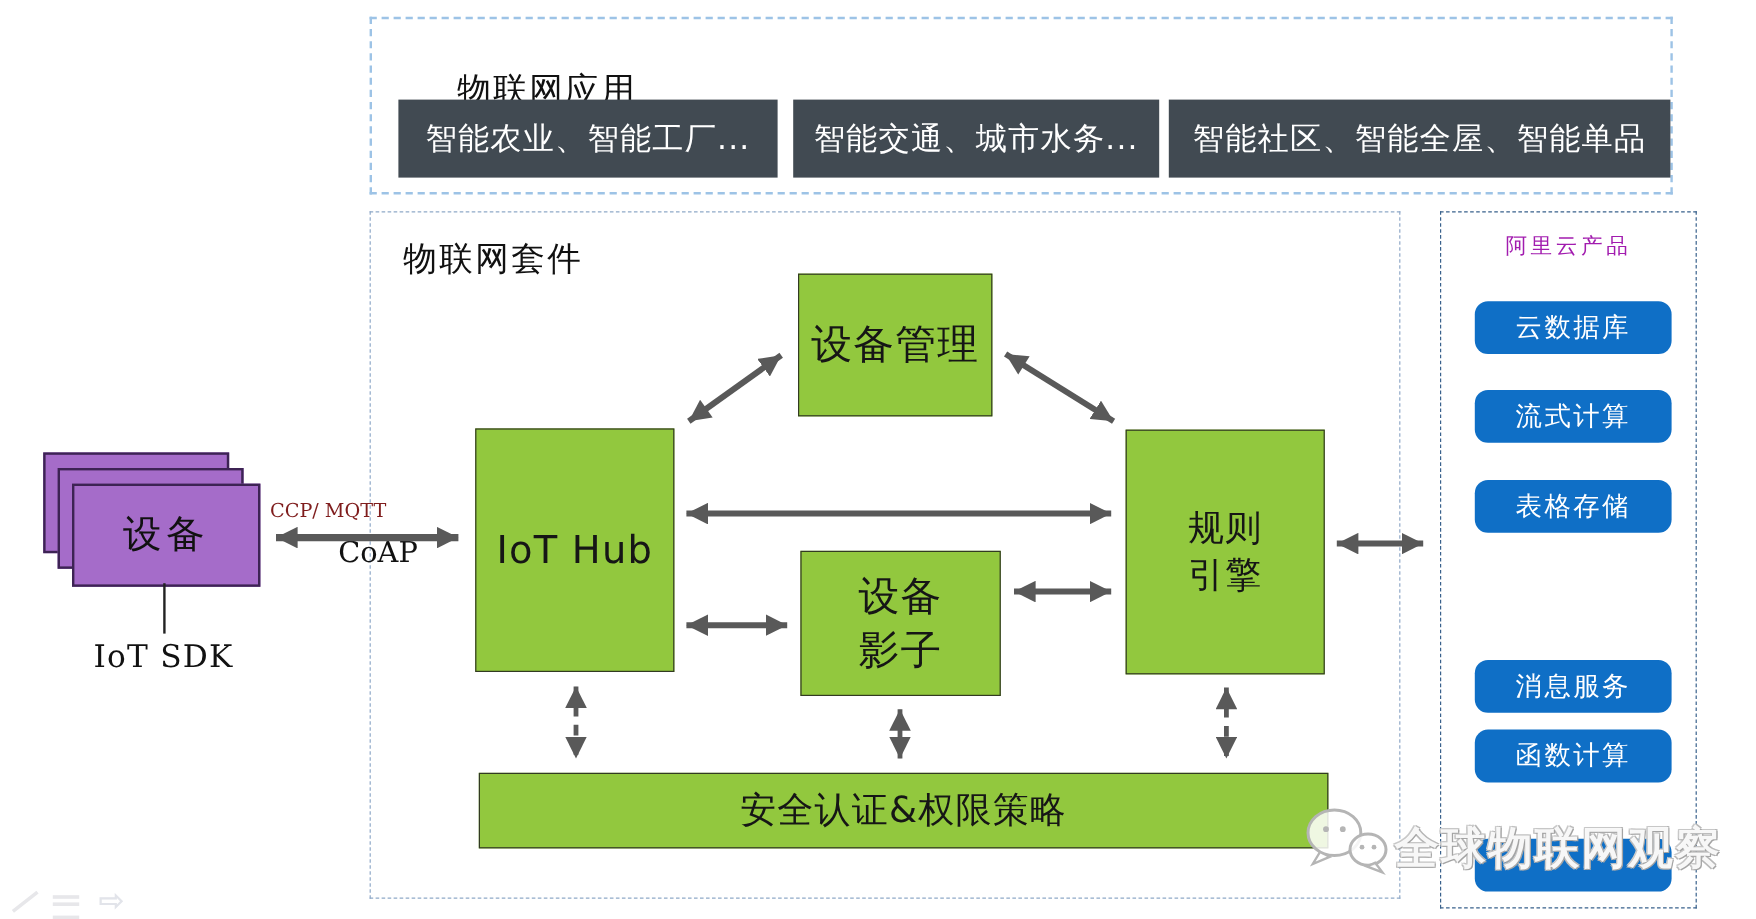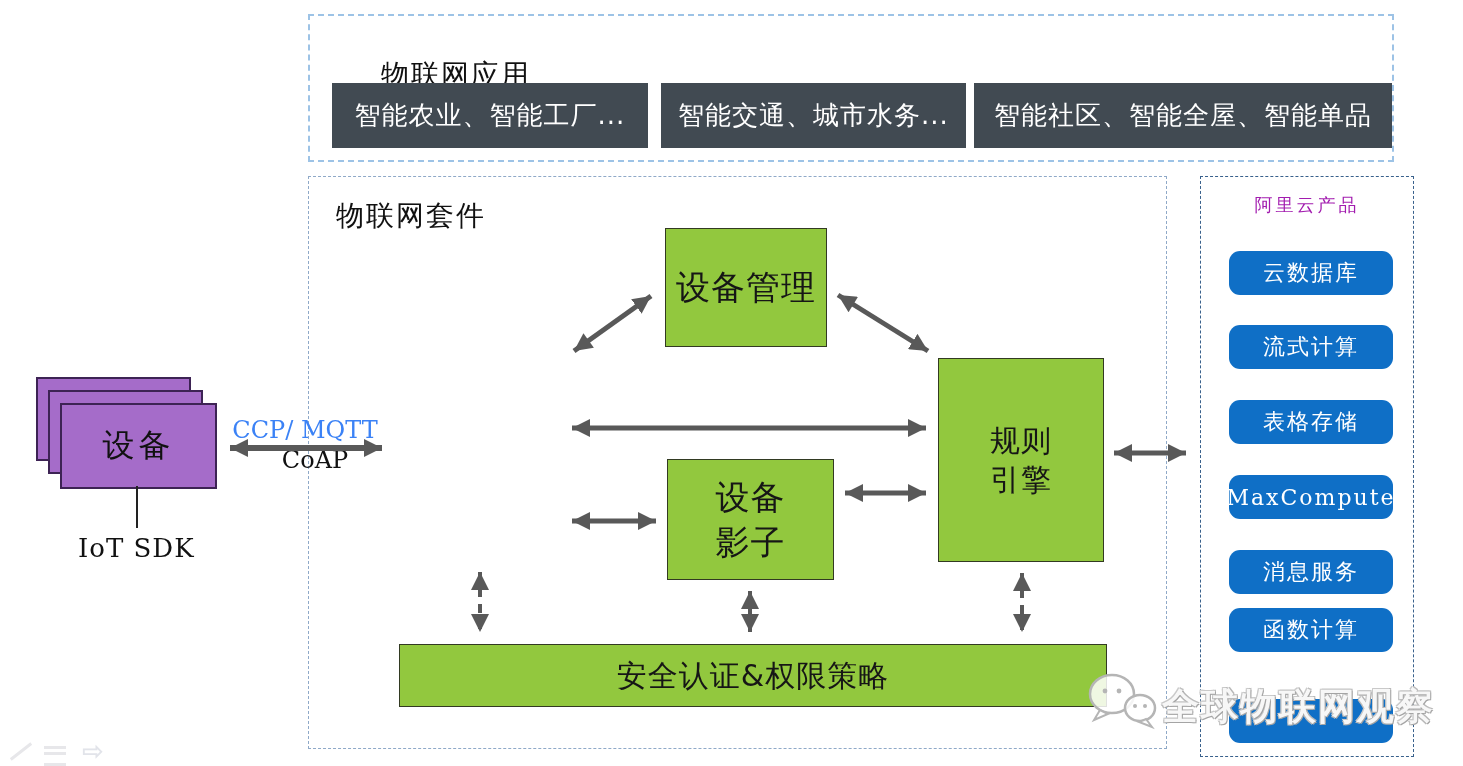--- a/index.html
+++ b/index.html
@@ -40,21 +40,21 @@
 
   
   .purple{
     position:absolute;width:151px;height:80px;background:#a56cc9;border:2px solid #3d2354;
   }
   .purple-front{width:153px;height:82px;display:flex;align-items:center;justify-content:center;
     font-size:32px;color:#111;letter-spacing:4px;}
   .label-sdk{position:absolute;left:78px;top:533px;font-size:26px;color:#111;letter-spacing:1px;}
 
   
-  .label-proto1{position:absolute;left:225px;top:416px;width:160px;text-align:center;font-size:24px;color:#3b82f6;}
+  .label-proto1{position:absolute;left:225px;top:416px;width:160px;font-size:16px;color:#7f1d1d;}
   .label-proto2{position:absolute;left:245px;top:446px;width:140px;text-align:center;font-size:24px;color:#111;}
 
   
   .ali-title{position:absolute;left:0;top:16px;width:212px;text-align:center;color:#a21caf;font-size:18px;letter-spacing:3px;}
   .ali-btn{
     position:absolute;left:28px;width:164px;height:44px;background:#0f6fc6;border-radius:11px;
     color:#fff;display:flex;align-items:center;justify-content:center;font-size:22px;letter-spacing:2px;
   }
 
   svg.wires{position:absolute;left:0;top:0;pointer-events:none;}
@@ -91,28 +91,30 @@
 
   <div class="group group-suite">
     <div class="group-title serif" style="left:27px;top:20px;">物联网套件</div>
   </div>
 
   <div class="group group-aliyun">
     <div class="ali-title serif">阿里云产品</div>
     <div class="ali-btn serif" style="top:74px;">云数据库</div>
     <div class="ali-btn serif" style="top:148px;">流式计算</div>
     <div class="ali-btn serif" style="top:223px;">表格存储</div>
-    <div class="ali-btn serif" style="top:298px;">MaxCompute</div>
     <div class="ali-btn serif" style="top:373px;">消息服务</div>
     <div class="ali-btn serif" style="top:431px;">函数计算</div>
     <div class="ali-btn serif" style="top:522px;"></div>
   </div>
 
   <div class="green node-mgmt sans">
     <span>设备管理</span>
+  </div>
+  <div class="green node-hub sans">
+    <span>IoT Hub</span>
   </div>
   <div class="green node-shadow sans">
     <span>设备</span>
     <span>影子</span>
   </div>
   <div class="green node-rules sans">
     <span>规则</span>
     <span>引擎</span>
   </div>
   <div class="green node-security sans">

